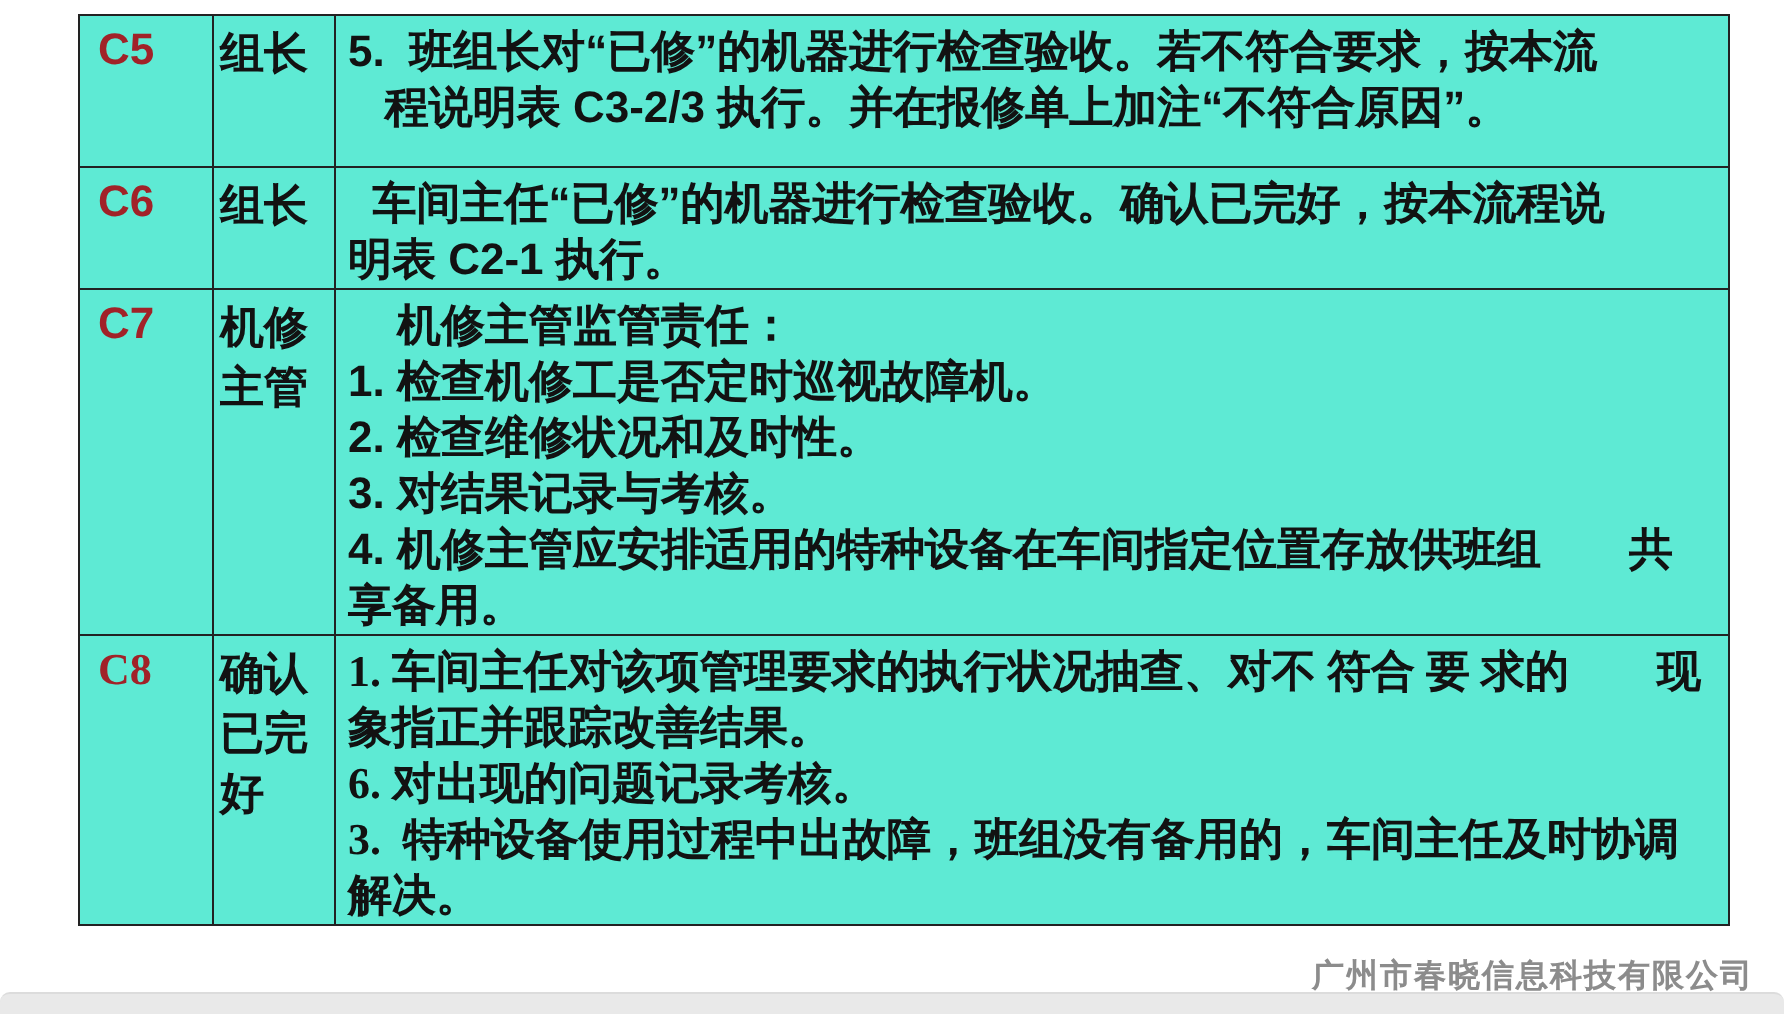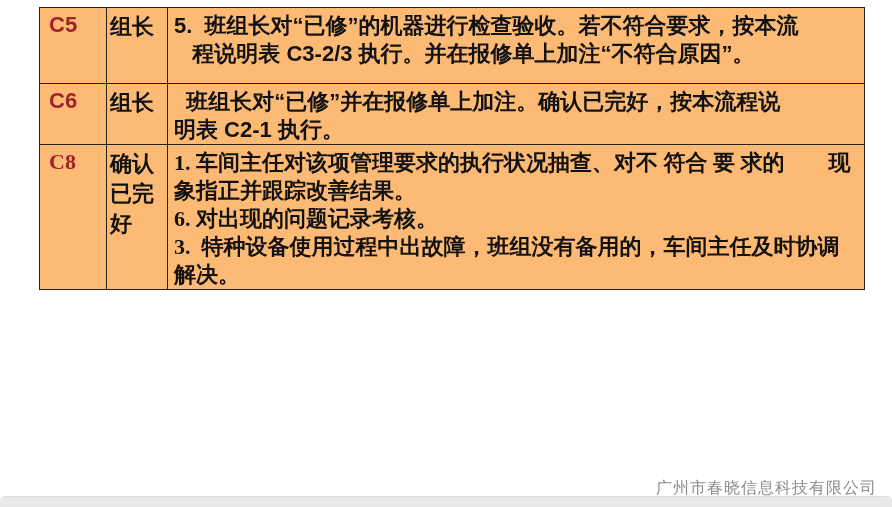--- a/index.html
+++ b/index.html
@@ -21,21 +21,21 @@
   .page{position:absolute;inset:0;}
   table.proc-table{
     position:absolute;left:39px;top:7px;
     width:825px;
     border-collapse:collapse;
     table-layout:fixed;
   }
   table.proc-table td{
     border:1.5px solid var(--border-color);
     vertical-align:top;
-    background:#fdba74;
+    background:#5eead4;
   }
   .col-id{width:67px;}
   .col-role{width:61px;}
   .col-content{width:697px;}
   tr.r1{height:76px;}
   tr.r2{height:54px;margin-top:44px;}
   tr.r3{height:165px;}
   tr.r4{height:129px;font-family:Liberation Serif, serif;}
   .cell-id{
     padding:4px 0 0 9px;
@@ -60,21 +60,21 @@
     overflow:hidden;
   }
   .cell-content .line{
     white-space:pre;
   }
   .footer-company{
     position:absolute;
     right:15px;
     top:478px;
     font-size:16px;
-    font-weight:400;
+    font-weight:700;
     color:var(--footer-text);
     letter-spacing:1px;
   }
   .footer-bar{
     position:absolute;
     left:0;right:0;bottom:0;
     height:10px;
     background:var(--footer-bar);
     border-top:1px solid #dcdcdc;
     border-radius:5px 5px 0 0;
@@ -97,22 +97,34 @@
         <td class="cell-role">组长</td>
         <td class="cell-content">
           <div class="line">5.  班组长对“已修”的机器进行检查验收。若不符合要求，按本流</div>
           <div class="line">   程说明表 C3-2/3 执行。并在报修单上加注“不符合原因”。</div>
         </td>
       </tr>
       <tr class="r2">
         <td class="cell-id">C6</td>
         <td class="cell-role">组长</td>
         <td class="cell-content">
-          <div class="line">  班组长对“已修”并在报修单上加注。确认已完好，按本流程说</div>
+          <div class="line">  车间主任“已修”的机器进行检查验收。确认已完好，按本流程说</div>
           <div class="line">明表 C2-1 执行。</div>
+        </td>
+      </tr>
+      <tr class="r3">
+        <td class="cell-id">C7</td>
+        <td class="cell-role">机修主管</td>
+        <td class="cell-content">
+          <div class="line">    机修主管监管责任：</div>
+          <div class="line">1. 检查机修工是否定时巡视故障机。</div>
+          <div class="line">2. 检查维修状况和及时性。</div>
+          <div class="line">3. 对结果记录与考核。</div>
+          <div class="line">4. 机修主管应安排适用的特种设备在车间指定位置存放供班组　　共</div>
+          <div class="line">享备用。</div>
         </td>
       </tr>
       <tr class="r4">
         <td class="cell-id">C8</td>
         <td class="cell-role">确认已完好</td>
         <td class="cell-content">
           <div class="line">1. 车间主任对该项管理要求的执行状况抽查、对不 符合 要 求的　　现</div>
           <div class="line">象指正并跟踪改善结果。</div>
           <div class="line">6. 对出现的问题记录考核。</div>
           <div class="line">3.  特种设备使用过程中出故障，班组没有备用的，车间主任及时协调</div>

